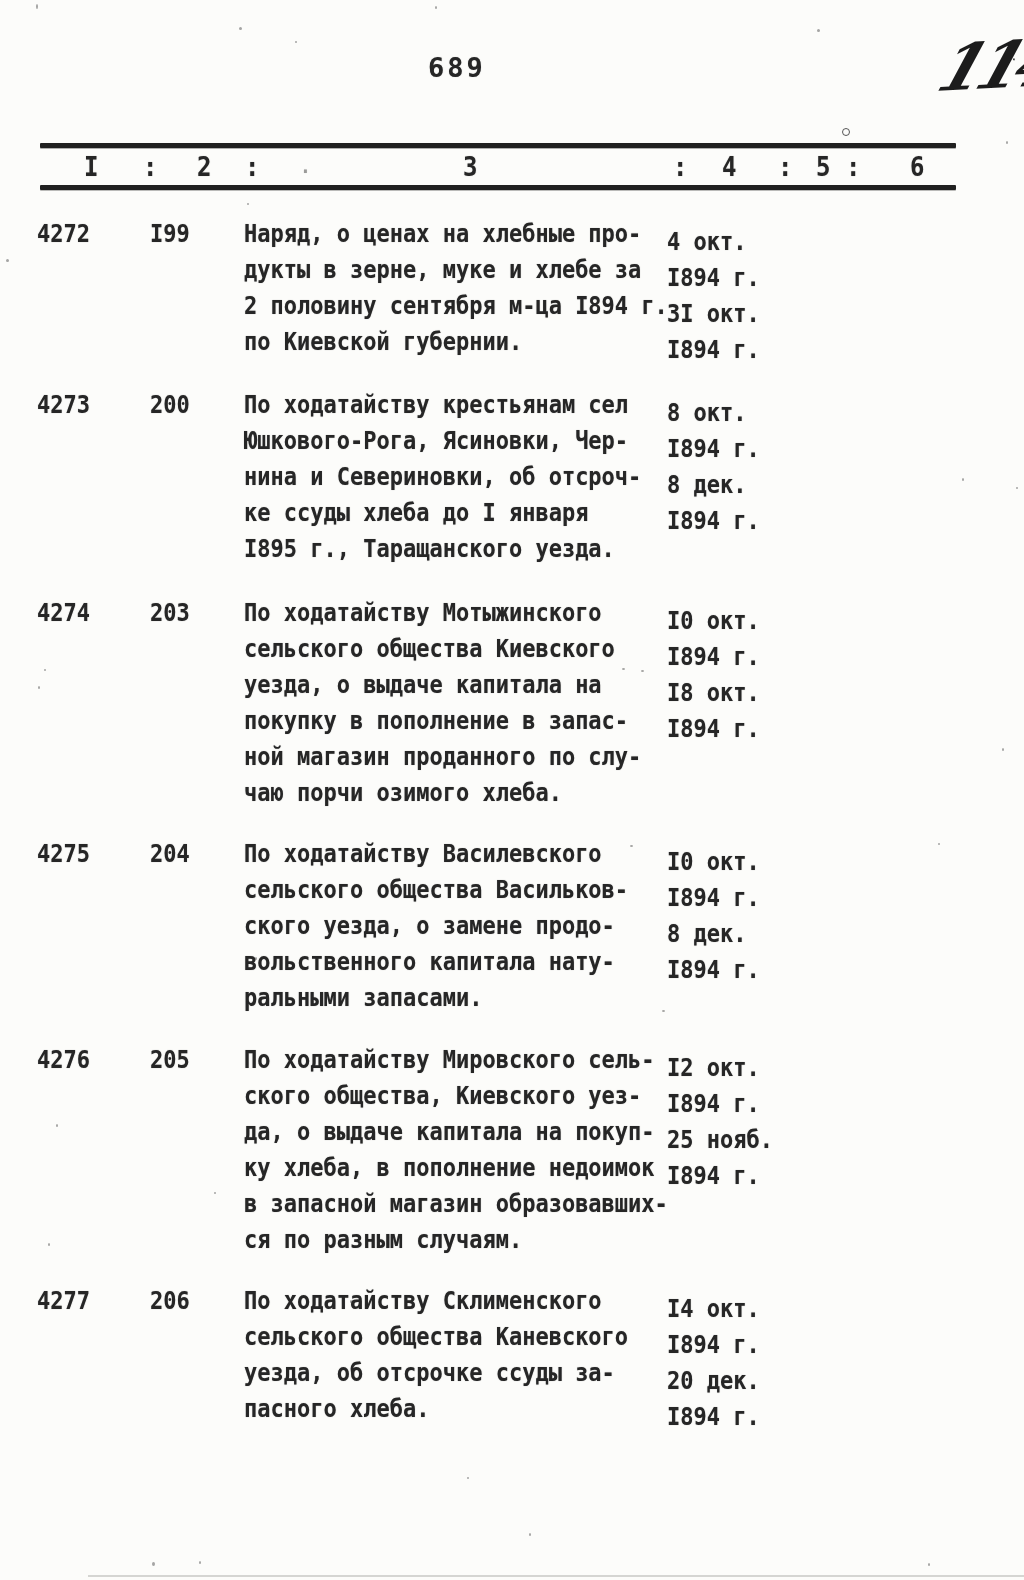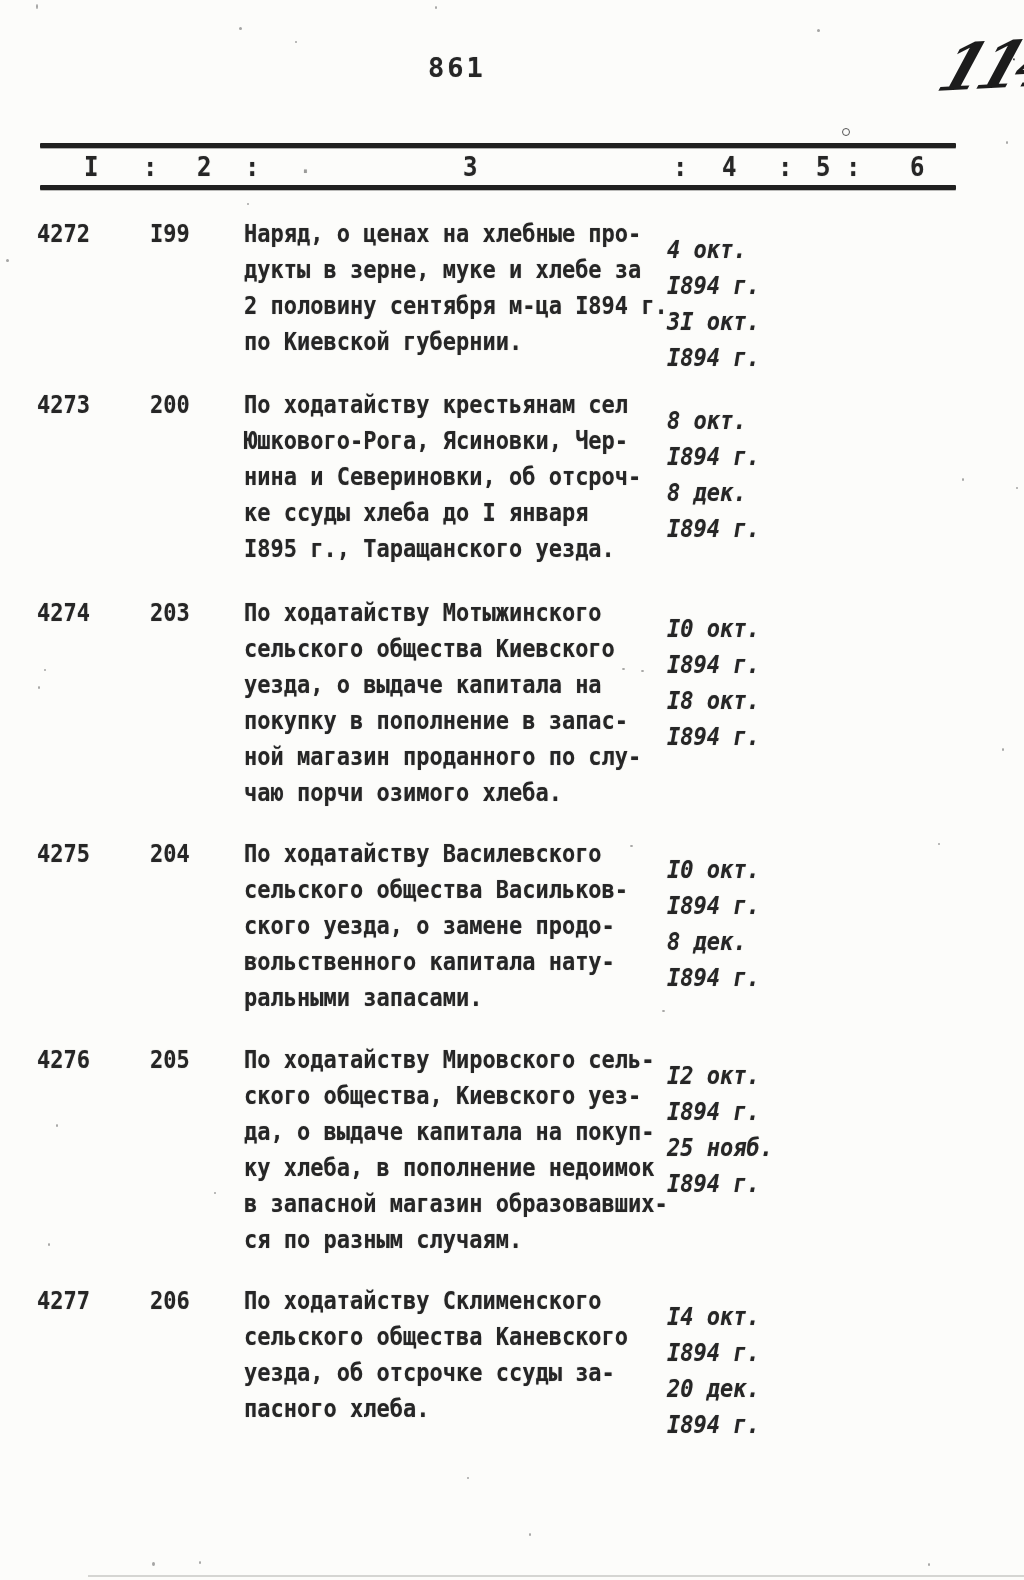--- a/index.html
+++ b/index.html
@@ -26,32 +26,32 @@
   .rule-top{top:143px;box-shadow:0 1px 0 rgba(32,32,32,.35);}
   .rule-bot{top:185px;box-shadow:0 1px 0 rgba(32,32,32,.3);}
   .hrow{position:absolute;left:0;top:149px;width:1024px;height:36px;}
   .hcell{position:absolute;top:0;height:36px;line-height:36px;font-size:24px;font-weight:bold;
          text-shadow:0 0 1px rgba(40,40,40,.38);transform:scaleY(1.08);}
   
   .entry{position:absolute;left:0;width:1024px;}
   .c1{position:absolute;left:37px;top:0;}
   .c2{position:absolute;left:150px;top:0;}
   .c3{position:absolute;left:244px;top:0;width:432px;}
-  .c4{position:absolute;left:667px;top:16px;width:130px;font-style:italic;}
+  .c4{position:absolute;left:667px;top:8px;width:130px;}
   
   .sp{position:absolute;background:#4e4e4e;border-radius:50%;opacity:.5;}
   .ring{position:absolute;width:6px;height:6px;border:1.5px solid #3a3a3a;border-radius:50%;opacity:.85;}
   .edge{position:absolute;left:88px;top:1575px;width:936px;height:2px;background:#c8c8c4;opacity:.75;}
 </style>
 </head>
 <body>
 
 <div class="paper">
 
-  <div class="pageno">861</div>
+  <div class="pageno">689</div>
 
   <div class="folio">114</div>
   <div class="folio-tail">·</div>
 
   <div class="rule rule-top"></div>
   <div class="rule rule-bot"></div>
   <div class="ring" style="left:842px;top:128px;"></div>
 
   <div class="hrow">
     <span class="hcell" style="left:84px;">I</span>

